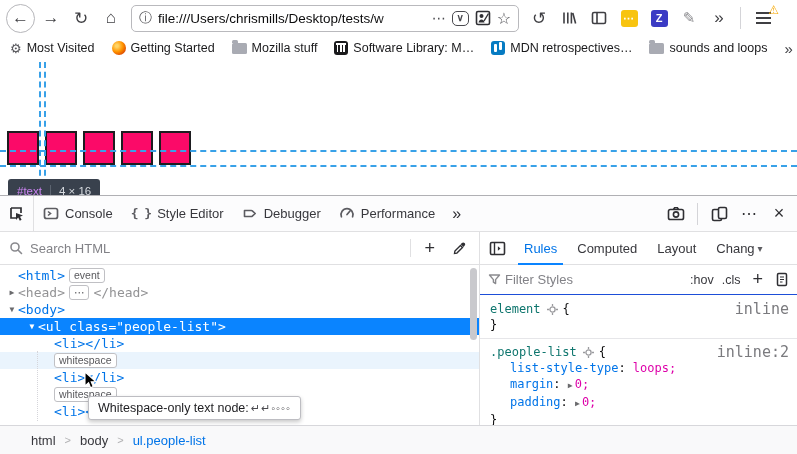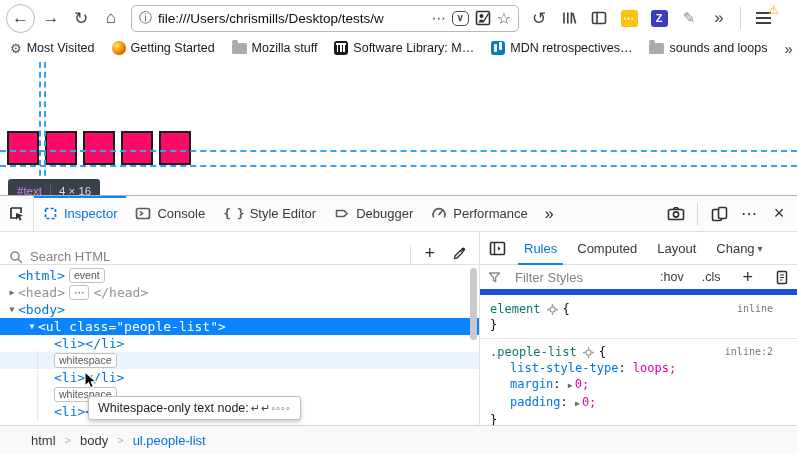--- a/index.html
+++ b/index.html
@@ -59,21 +59,21 @@
   .dt-tab.active .tabicon { color:#0074e8; }
   .dt-tab.active::before { content:""; position:absolute; top:0; left:0; right:0; height:2px; background:#0a84ff; }
   .brace-icon { font-family:"DejaVu Sans Mono",monospace; font-size:13px; font-weight:bold; letter-spacing:-1px; }
   .dt-tab-overflow { display:flex; align-items:center; padding:0 8px; font-size:16px; color:#2f2f33; }
   .dt-right { margin-left:auto; display:flex; align-items:center; gap:2px; padding-right:4px; }
   .dt-iconbtn { width:28px; height:28px; display:flex; align-items:center; justify-content:center; color:#2f2f33; }
   .meatballs { font-size:16px; letter-spacing:0; }
   .dt-close { font-size:18px; }
 
   .dt-second { position:absolute; top:36px; left:0; right:0; height:33px; display:flex; border-bottom:1px solid #e0e0e2; }
-  .search-area { width:480px; display:flex; align-items:flex-end; gap:7px; padding:0 9px; border-right:1px solid #e0e0e2; }
+  .search-area { width:480px; display:flex; align-items:center; gap:7px; padding:0 9px; border-right:1px solid #e0e0e2; }
   .search-input { flex:1; border:none; outline:none; font-family:"Liberation Sans",sans-serif; font-size:13px; min-width:0; color:#0c0c0d; }
   .search-input::placeholder, .filter-input::placeholder { color:#828287; }
   .mini-sep { width:1px; height:18px; background:#e0e0e2; }
   .plus-btn { font-size:18px; color:#2f2f33; padding:0 6px; }
   .sidebar-tabs { flex:1; display:flex; align-items:stretch; }
   .panel-toggle { width:34px; display:flex; align-items:center; justify-content:center; color:#2f2f33; }
   .side-tab { position:relative; display:flex; align-items:center; gap:3px; padding:0 10px; color:#38383d; }
   .side-tab.active { color:#0074e8; }
   .side-tab.active::after { content:""; position:absolute; bottom:-1px; left:4px; right:4px; height:2px; background:#0a84ff; }
   .side-tab .caret { font-size:10px; color:#5c5c61; }
@@ -93,29 +93,29 @@
   .mrow.selected .tag, .mrow.selected .twisty { color:#fff; }
   .mrow.hovered { background:#eaf4fd; }
   .indent-guide { position:absolute; left:37px; top:86px; height:70px; border-left:1px dotted #d5d5da; }
   .markup-scrollbar { position:absolute; right:2px; top:3px; width:7px; height:72px; border-radius:4px; background:#c9c9cd; }
   .ws-tooltip { position:absolute; left:88px; top:131px; height:24px; display:flex; align-items:center; gap:2px; padding:0 9px; background:#fff; border:1px solid #bdbdc2; border-radius:3px; box-shadow:0 2px 4px rgba(0,0,0,.22); font-family:"Liberation Sans",sans-serif; font-size:12.5px; color:#1d1d20; z-index:5; white-space:nowrap; }
   .ws-tooltip .glyphs { color:#4a4a4f; letter-spacing:1px; font-size:11px; }
   .mouse-cursor { position:absolute; left:83px; top:106px; z-index:6; }
 
   
   .rules { flex:1; display:flex; flex-direction:column; min-width:0; }
-  .filter-row { height:30px; display:flex; align-items:center; gap:14px; padding:0 8px; border-bottom:6px solid #1d4ed8; flex:0 0 auto; }
+  .filter-row { height:30px; display:flex; align-items:center; gap:4px; padding:0 8px; border-bottom:1px solid #1d4ed8; flex:0 0 auto; }
   .filter-funnel { color:#8a8a8e; display:flex; }
   .filter-input { flex:1; border:none; outline:none; font-family:"Liberation Sans",sans-serif; font-size:13px; min-width:0; }
   .pseudo-label { font-size:12.5px; color:#38383d; padding:0 2px; }
   .doc-icon { display:flex; color:#2f2f33; padding-left:2px; }
   .rules-body { position:relative; flex:1; font-family:"DejaVu Sans Mono",monospace; font-size:12px; padding-top:6px; overflow:hidden; }
   .rline { position:relative; padding-left:10px; line-height:16px; white-space:pre; }
   .rline .selector { color:#0f766e; }
-  .rline .source { position:absolute; right:24px; top:0; color:#7a7a7e; font-size:10px; }
+  .rline .source { position:absolute; right:8px; top:0; color:#7a7a7e; font-size:15px; }
   .target-icon { display:inline-block; vertical-align:-2px; margin:0 5px 0 6px; color:#9a9a9e; }
   .decl { padding-left:30px; }
   .prop { color:#0074e8; }
   .val { color:#dd00a9; }
   .punc { color:#0c0c0d; }
   .dec-twisty { font-size:8px; color:#6a6a6d; margin-right:2px; }
   .rule-sep { border-top:1px solid #e6e6e9; margin:5px 0; }
 
   
   .breadcrumb-bar { position:absolute; left:0; right:0; bottom:0; height:29px; display:flex; align-items:center; gap:9px; padding-left:31px; background:#f9f9fa; border-top:1px solid #d7d7db; font-size:13px; color:#38383d; }
@@ -245,28 +245,20 @@
 
     <div class="dt-toolbar">
       <div class="pick-btn">
         <span>
             <svg width="17" height="17" viewBox="0 0 17 17">
               <path d="M3 3h10v5" fill="none" stroke="currentColor" stroke-width="1.7"></path>
               <path d="M3 3v10h5" fill="none" stroke="currentColor" stroke-width="1.7"></path>
               <path d="M8 8l7 2.6-3 1.1 1.6 3.1-1.8.9-1.6-3.1-2.2 2.3z" fill="currentColor"></path>
             </svg>
           </span>
-      </div>
-      <div class="dt-tab active">
-        <span class="tabicon">
-            <svg width="15" height="15" viewBox="0 0 15 15">
-              <rect x="2.5" y="2.5" width="10" height="10" fill="none" stroke="currentColor" stroke-width="1.7" stroke-dasharray="3 2.2"></rect>
-            </svg>
-          </span>
-        <span>Inspector</span>
       </div>
       <div class="dt-tab">
         <span class="tabicon">
             <svg width="16" height="15" viewBox="0 0 16 15">
               <rect x="1.5" y="2.5" width="13" height="10" rx="2" fill="none" stroke="currentColor" stroke-width="1.7"></rect>
               <path d="M5 5.5l2.5 2L5 9.5" fill="none" stroke="currentColor" stroke-width="1.6"></path>
             </svg>
           </span>
         <span>Console</span>
       </div>

